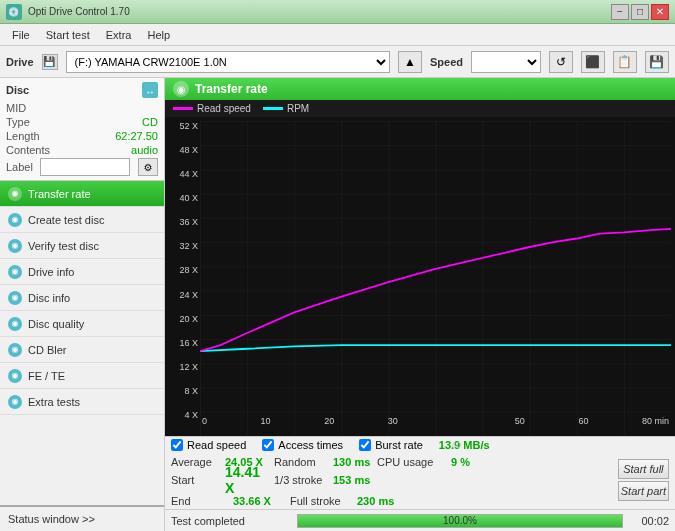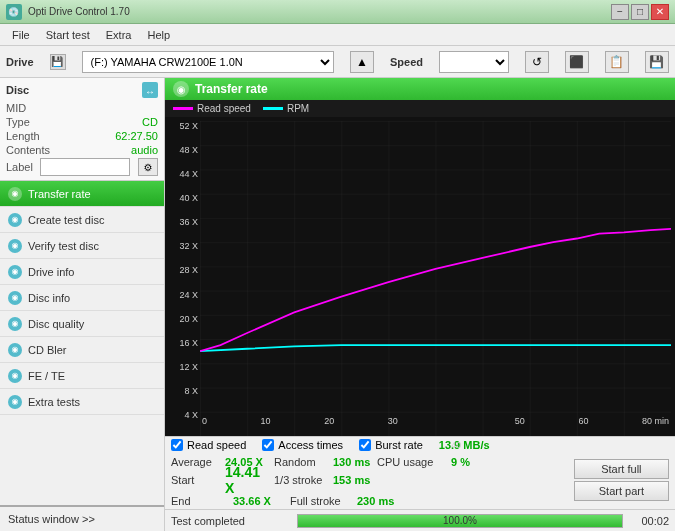--- a/index.html
+++ b/index.html
@@ -80,21 +80,21 @@
     }
 
     
     .drive-bar {
       background: #f0f0f0;
       height: 32px;
       display: flex;
       align-items: center;
       padding: 0 6px;
       border-bottom: 1px solid #ccc;
-      gap: 16px;
+      gap: 8px;
     }
     .drive-label { font-size: 11px; color: #333; font-weight: bold; }
     .drive-select {
       flex: 1;
       height: 22px;
       border: 1px solid #aaa;
       background: white;
       font-size: 11px;
       padding: 0 4px;
     }
@@ -326,26 +326,27 @@
     .burst-val { color: #00aa00; font-weight: bold; }
 
     .action-btns {
       display: flex;
       flex-direction: column;
       gap: 2px;
       justify-content: center;
     }
     .action-btn {
       height: 20px;
-      padding: 0 24px;
+      padding: 0 2px;
       border: 1px solid #aaa;
       background: linear-gradient(to bottom, #f8f8f8, #e0e0e0);
       cursor: pointer;
       font-size: 11px;
       color: #333;
+      font-style: italic;
     }
 
     
     .bottom-bar {
       background: #f0f0f0;
       height: 22px;
       display: flex;
       align-items: center;
       border-top: 1px solid #ccc;
       padding: 0 6px;

